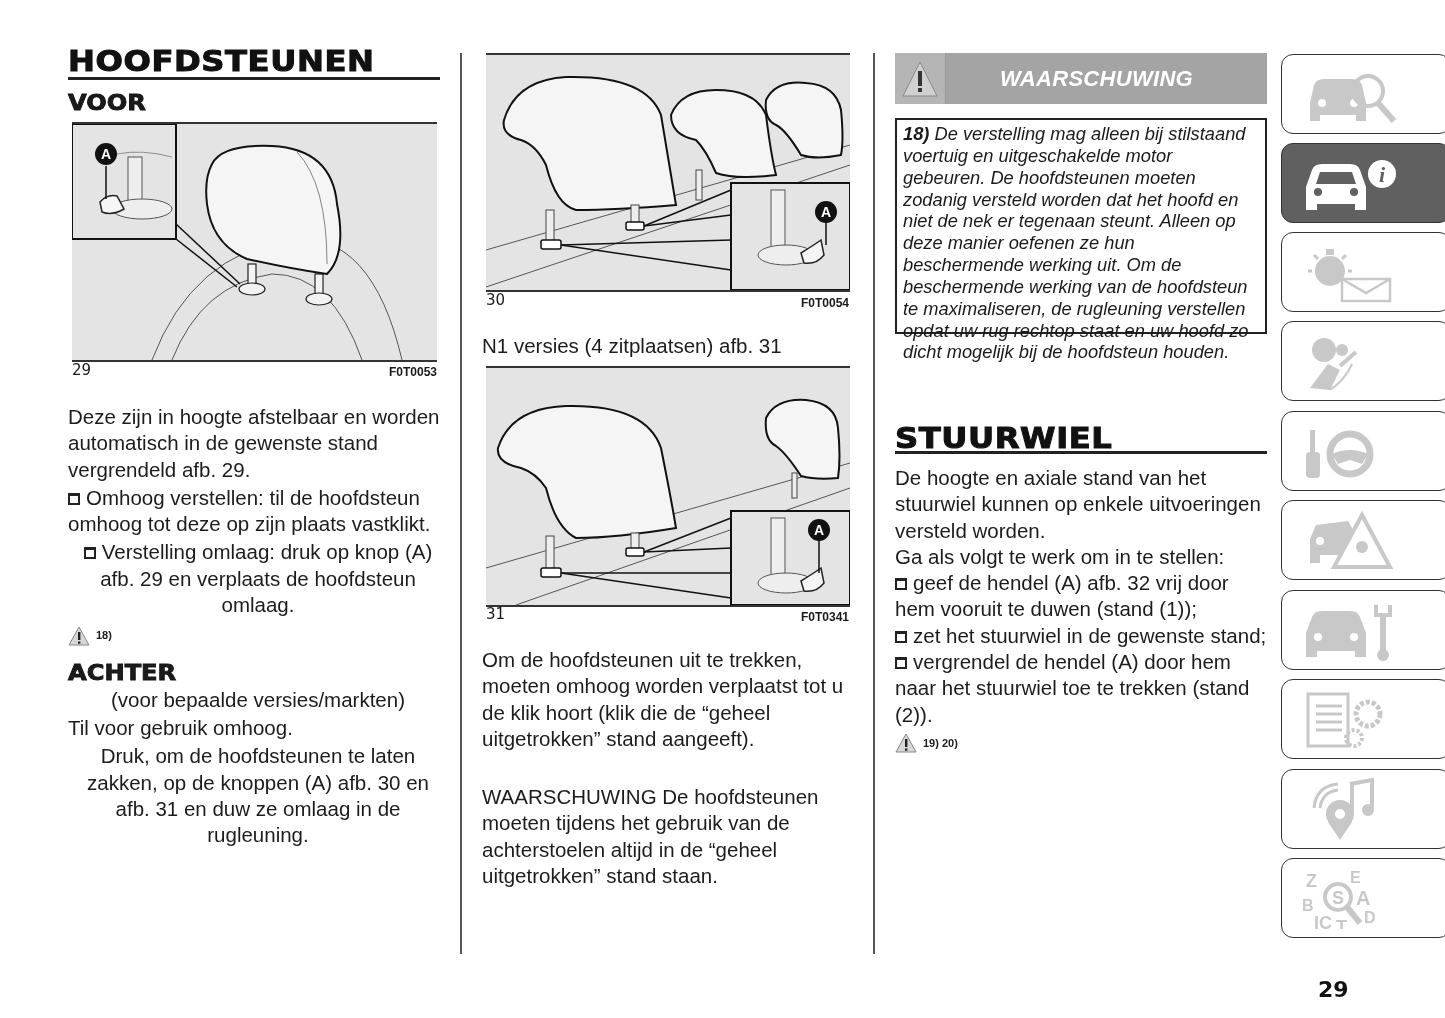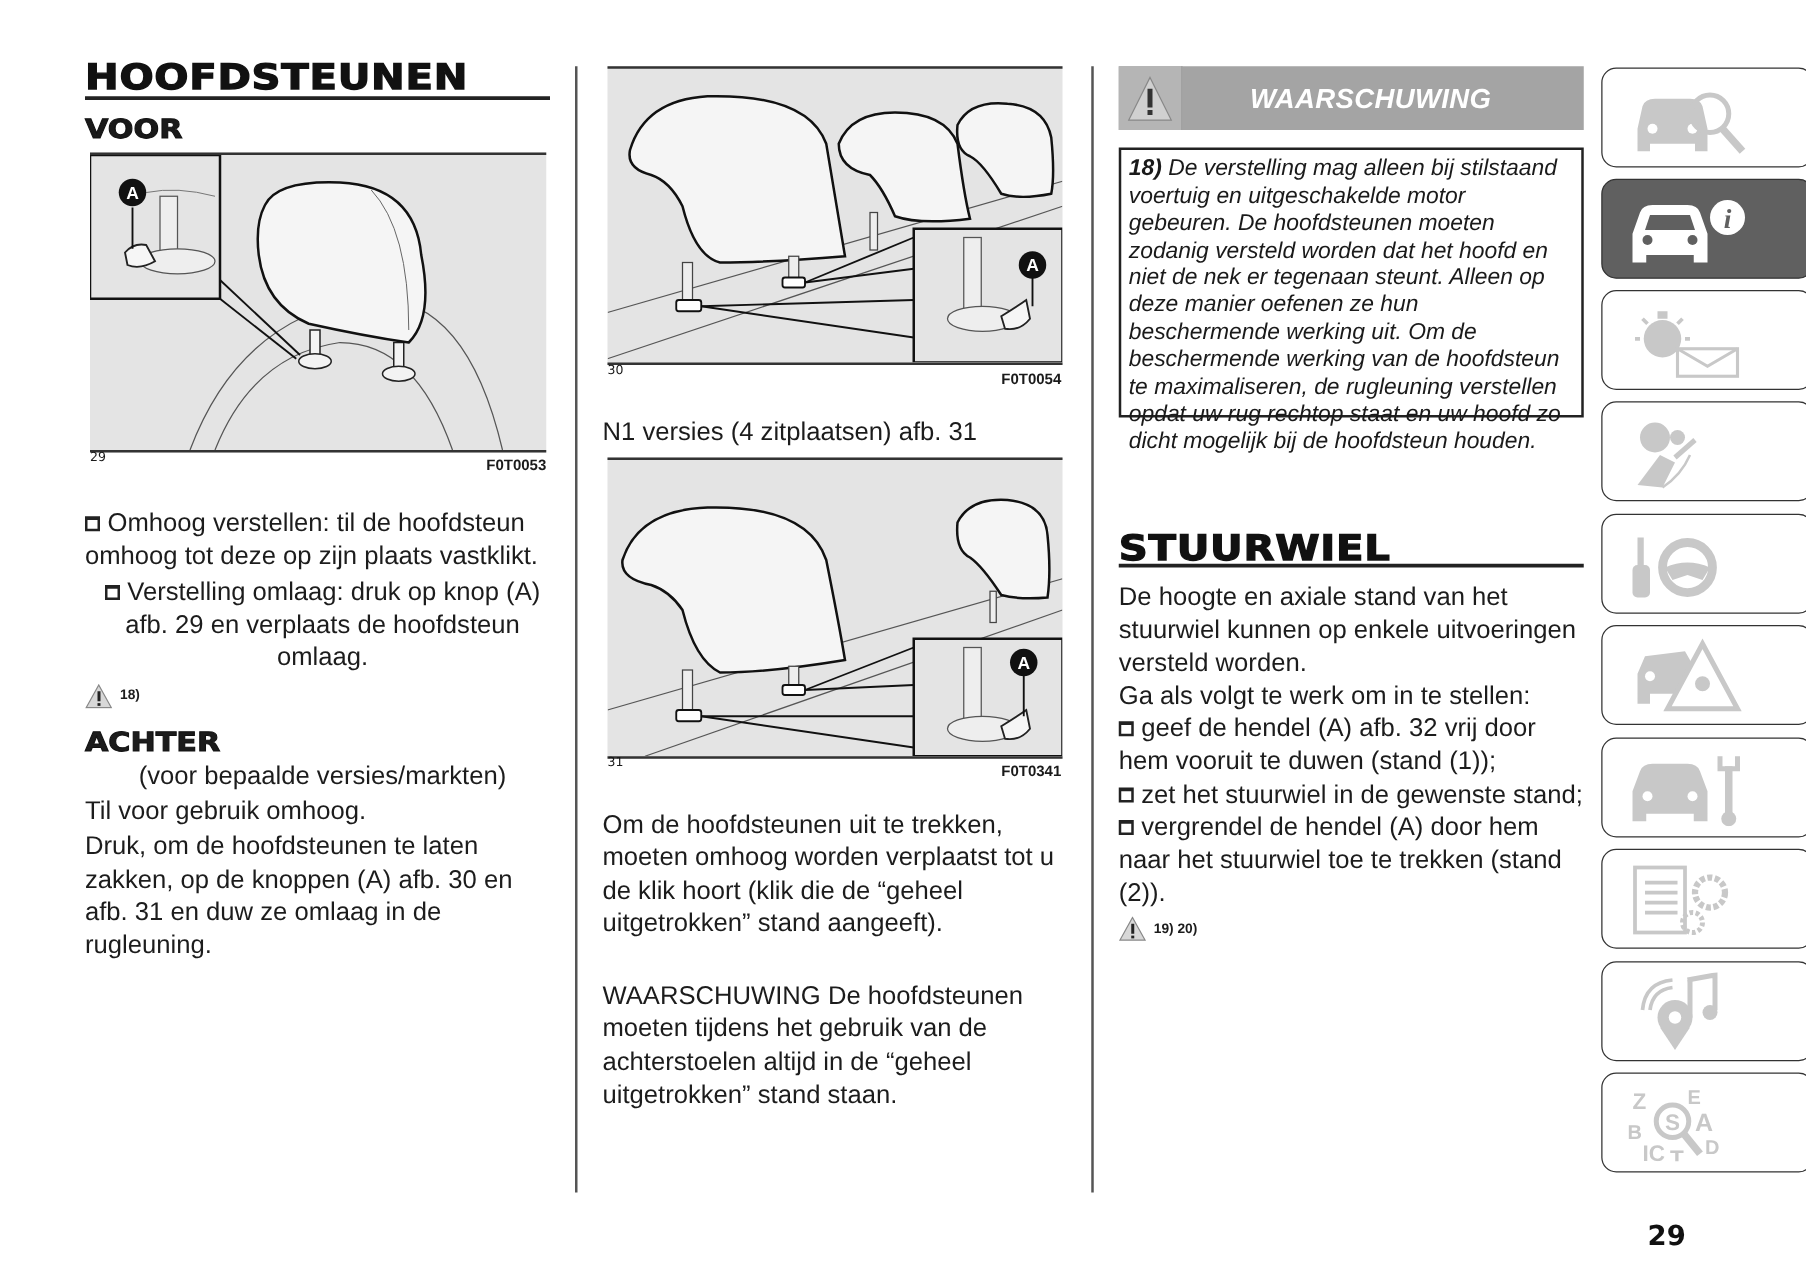--- a/index.html
+++ b/index.html
@@ -18,21 +18,21 @@
     .h2 { font-family: "DejaVu Sans", sans-serif; font-weight: 900; font-size: 21px; line-height: 24px;
           text-transform: uppercase; transform: scaleX(1.15); transform-origin: left; -webkit-text-stroke: 0.8px #111; }
 
     .body-text { font-size: 20.5px; line-height: 26.3px; color: #1c1c1c; }
     .para { margin: 0; }
     .bullet-box { display: inline-block; width: 12px; height: 12px; border: 2px solid #222; box-sizing: border-box;
                   margin-right: 6px; position: relative; top: 0px; border-top-width: 3px; }
 
     .figure { position: absolute; background: #e4e4e4; border-top: 2px solid #333; border-bottom: 2px solid #333; overflow: hidden; }
     .fig-caption { position: absolute; font-size: 14px; font-weight: bold; }
-    .fig-num { font-family: "DejaVu Sans", sans-serif; font-weight: normal; font-size: 10px; }
+    .fig-num { font-family: "DejaVu Sans", sans-serif; font-weight: normal; font-size: 15px; }
     .fig-code { font-family: "Liberation Sans", sans-serif; font-weight: bold; font-size: 12px; }
 
     .warn-ref { display: flex; align-items: center; font-size: 11px; font-weight: bold; }
     .warn-ref .tri { width: 22px; height: 20px; margin-right: 6px; }
 
     .warn-header { position: absolute; left: 895px; top: 53px; width: 372px; height: 51px; background: #a4a4a4; display: flex; align-items: center; }
     .warn-header .icon-cell { width: 50px; height: 51px; background: #b5b5b5; border-right: 1px solid #9a9a9a; display:flex; align-items:center; justify-content:center; }
     .warn-header .title { flex: 1; text-align: center; color: #ffffff; font-weight: bold; font-style: italic; font-size: 22px; letter-spacing: 0.3px; padding-right: 20px; }
 
     .warn-box { position: absolute; left: 895px; top: 118px; width: 372px; height: 216px; border: 2.5px solid #222; box-sizing: border-box;
@@ -84,36 +84,37 @@
     <path d="M28 78 Q35 70 45 72 L52 85 Q40 92 30 88 Z" fill="#f6f6f6" stroke="#222" stroke-width="1.5"></path>
     <line x1="34" y1="42" x2="34" y2="75" stroke="#111" stroke-width="1.5"></line>
     <circle cx="34" cy="30" r="11" fill="#111"></circle>
     <text x="34" y="35" font-family="Liberation Sans, sans-serif" font-size="14" font-weight="bold" fill="#fff" text-anchor="middle">A</text>
   </svg>
 </div>
 <div class="fig-caption fig-num" style="left:72px; top:361px;">29</div>
 <div class="fig-caption fig-code" style="left:389px; top:365px;">F0T0053</div>
 
 <div class="body-text" style="position:absolute; left:68px; top:404px; width:380px;">
+  <p class="para">Deze zijn in hoogte afstelbaar en worden automatisch in de gewenste stand vergrendeld afb. 29.</p>
   <p class="para" style="margin-top:2px;"><span class="bullet-box"></span><span>Omhoog verstellen: til de hoofdsteun omhoog tot deze op zijn plaats vastklikt.</span></p>
   <p class="para" style="margin-top:2px;text-align:center;"><span class="bullet-box"></span><span>Verstelling omlaag: druk op knop (A) afb. 29 en verplaats de hoofdsteun omlaag.</span></p>
   <div class="warn-ref" style="margin-top:4px;">
     <svg class="tri" viewBox="0 0 22 20">
       <path d="M11 1 L21 19 L1 19 Z" fill="#d8d8d8" stroke="#888" stroke-width="1"></path>
       <rect x="10" y="6" width="2.4" height="8" fill="#222"></rect>
         <rect x="10" y="15.5" width="2.4" height="2.2" fill="#222"></rect>
     </svg>
     <span>18)</span>
   </div>
   <div style="margin-top:12px;">
     <div class="h2">ACHTER</div>
   </div>
   <p class="para" style="margin-top:2px;text-align:center;">(voor bepaalde versies/markten)</p>
   <p class="para" style="margin-top:2px;">Til voor gebruik omhoog.</p>
-  <p class="para" style="margin-top:2px;">Druk, om de hoofdsteunen te laten zakken, op de knoppen (A) afb. 30 en afb. 31 en duw ze omlaag in de rugleuning.</p>
+  <p class="para" style="margin-top:2px;text-align:center;">Druk, om de hoofdsteunen te laten zakken, op de knoppen (A) afb. 30 en afb. 31 en duw ze omlaag in de rugleuning.</p>
 </div>
 
 <div class="figure" style="left:486px; top:53px; width:364px; height:235px;">
   <svg width="364" height="235" viewBox="0 0 364 235">
     <line x1="0" y1="195" x2="364" y2="90" stroke="#555" stroke-width="1"></line>
     <line x1="0" y1="232" x2="364" y2="110" stroke="#555" stroke-width="1"></line>
 
     <path d="M18 65 Q30 25 80 22 Q160 20 175 60 Q185 120 190 150 Q130 155 90 155 Q70 150 60 110 Q50 90 35 85 Q15 80 18 65 Z" fill="#f5f5f5" stroke="#111" stroke-width="2"></path>
     <rect x="60" y="155" width="8" height="35" fill="#eee" stroke="#444"></rect>
     <rect x="145" y="150" width="8" height="22" fill="#eee" stroke="#444"></rect>

